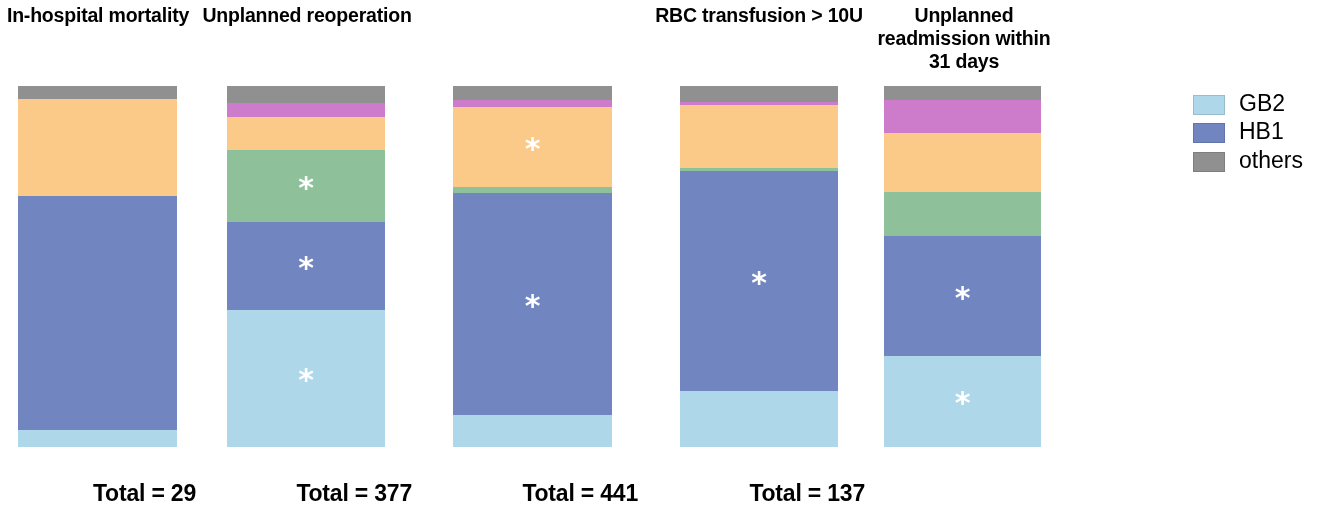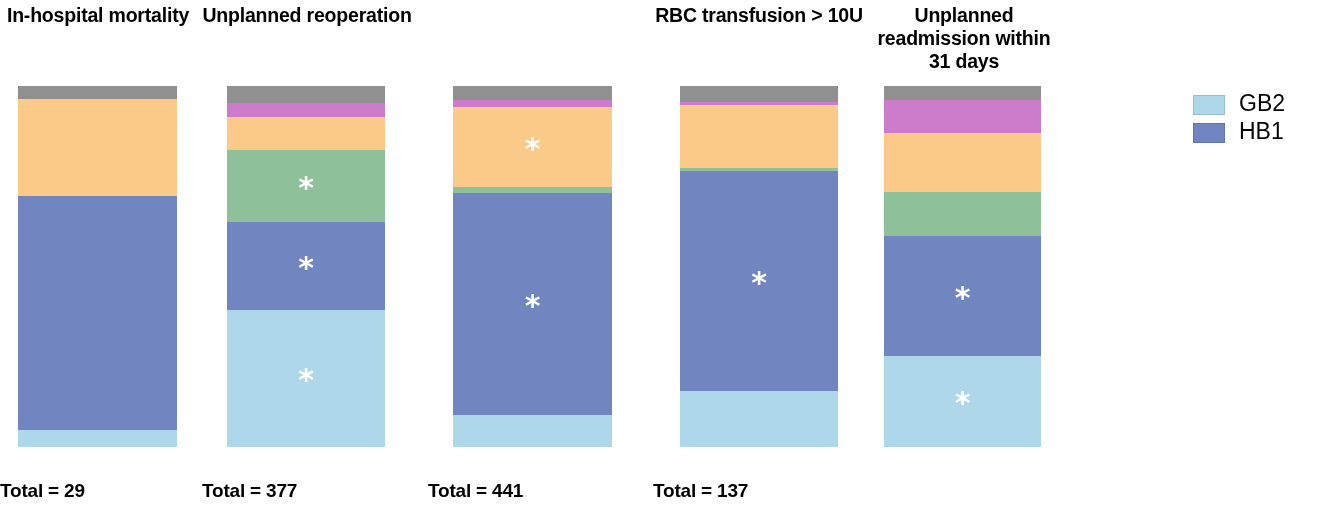--- a/index.html
+++ b/index.html
@@ -69,22 +69,22 @@
     font-family: "DejaVu Sans", sans-serif;
     position: relative;
     top: 2px;
     user-select: none;
   }
   .total {
     position: absolute;
     top: 480px;
     left: 0;
     width: 100%;
-    text-align: left;
-    font-size: 19px;
+    text-align: right;
+    font-size: 23px;
     font-weight: bold;
     color: #000000;
     letter-spacing: -0.2px;
   }
   .legend {
     position: absolute;
     left: 1193px;
     top: 86px;
     width: 132px;
   }
@@ -191,15 +191,19 @@
 
   <div class="legend" id="legend">
       <div class="legend-row">
         <span class="legend-swatch" style="background: rgb(174, 216, 234);"></span>
         <span class="legend-label">GB2</span>
       </div>
       <div class="legend-row">
         <span class="legend-swatch" style="background: rgb(113, 134, 192);"></span>
         <span class="legend-label">HB1</span>
       </div>
+      <div class="legend-row">
+        <span class="legend-swatch" style="background: rgb(144, 144, 144);"></span>
+        <span class="legend-label">others</span>
+      </div>
     </div>
 
 </div>
 
 </body></html>

